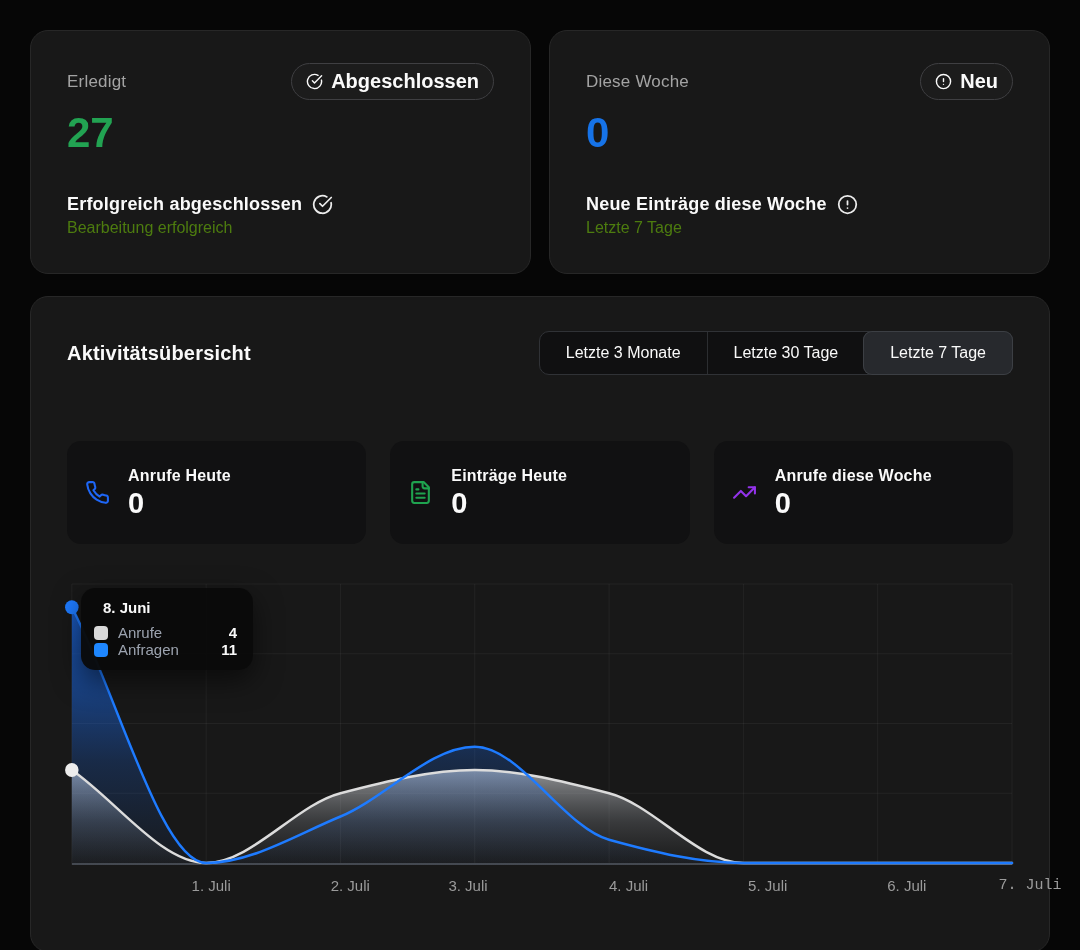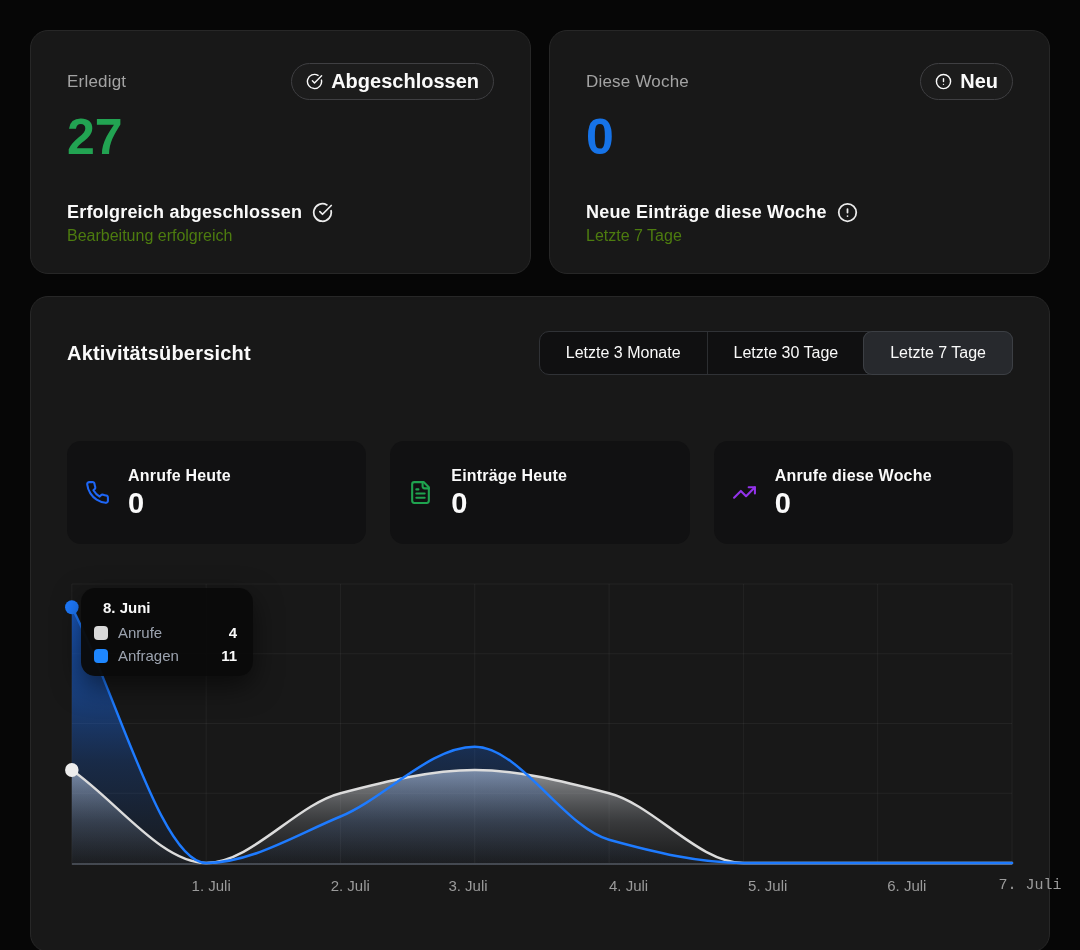--- a/index.html
+++ b/index.html
@@ -15,21 +15,21 @@
 
   
   .top-row{display:flex;gap:18px}
   .stat-big{flex:1;height:244px;padding:32px 36px}
   .card-head{display:flex;justify-content:space-between;align-items:center}
   .card-title{font-size:17px;color:#a3a3a3;letter-spacing:.2px}
   .badge{display:inline-flex;align-items:center;gap:8px;padding:6px 14px;
          border:1px solid #3f3f42;border-radius:999px;font-size:20px;font-weight:700;
          color:#fafafa;background:rgba(255,255,255,0.02)}
   .badge svg{width:17px;height:17px;display:block}
-  .big-value{font-size:50px;font-weight:700;margin-top:12px;line-height:1}
+  .big-value{font-size:42px;font-weight:700;margin-top:12px;line-height:1}
   .headline{display:flex;gap:10px;font-size:18px;font-weight:700;margin-top:40px;letter-spacing:.2px}
   .headline svg{width:21px;height:21px;display:block;color:#ececec}
   .subtext{margin-top:4px;font-size:16px;color:#4d7c0f}
 
   
   .main-card{height:656px;padding:34px 36px}
   .main-head{display:flex;justify-content:space-between;align-items:center}
   .main-title{margin:0;font-size:20px;font-weight:700;letter-spacing:.2px}
   .main-subtitle{margin:9px 0 0;font-size:17px;color:#9a9a9a}
   .tabs{display:flex;border:1px solid #303236;border-radius:10px;background:#101011;align-items:stretch}
@@ -46,21 +46,21 @@
 
   
   .chart-wrap{position:relative;margin-top:38px}
   #chart-svg{display:block;width:100%;height:286px;overflow:visible}
   .x-labels{position:relative;height:20px;margin-top:9px}
   .x-labels span{position:absolute;transform:translateX(-50%);font-size:15px;color:#9b9b9b;white-space:nowrap}
   .tooltip{position:absolute;left:14px;top:6px;min-width:172px;box-sizing:border-box;
            background:rgba(10,10,10,0.97);border-radius:14px;padding:11px 16px 12px 13px;
            box-shadow:0 10px 28px rgba(0,0,0,0.55);z-index:3}
   .tt-title{font-size:15px;font-weight:600;margin:0 0 8px 9px}
-  .tt-row{display:flex;align-items:center;gap:10px;margin-top:6px;font-size:15px}
+  .tt-row{display:flex;align-items:center;gap:10px;font-size:15px}
   .swatch{width:14px;height:14px;border-radius:4px;flex:none}
   .tt-label{color:#9ca3af}
   .tt-value{margin-left:auto;font-weight:700}
 </style>
 </head>
 <body>
 
 <div class="page">
 
   <div class="top-row">

